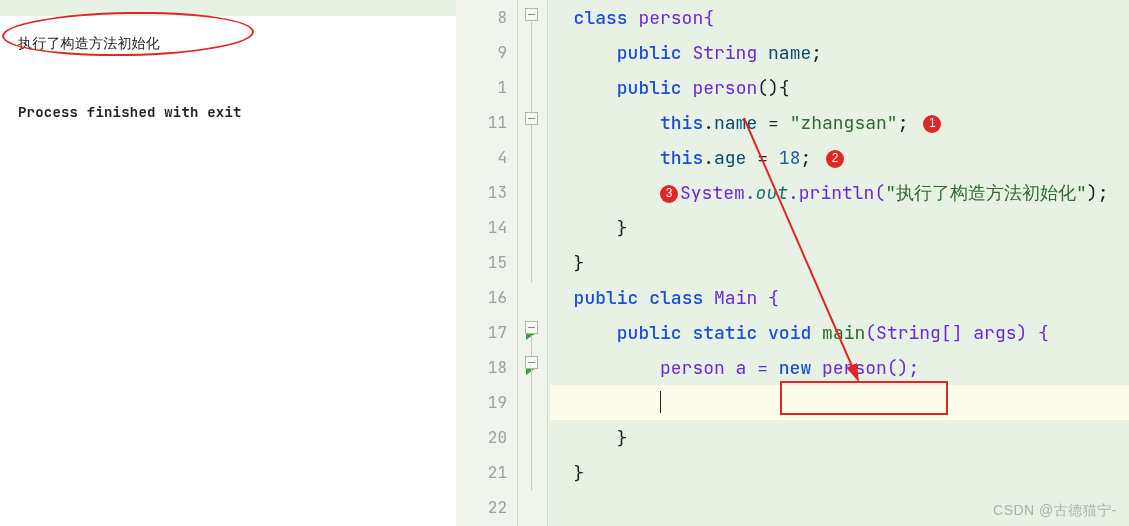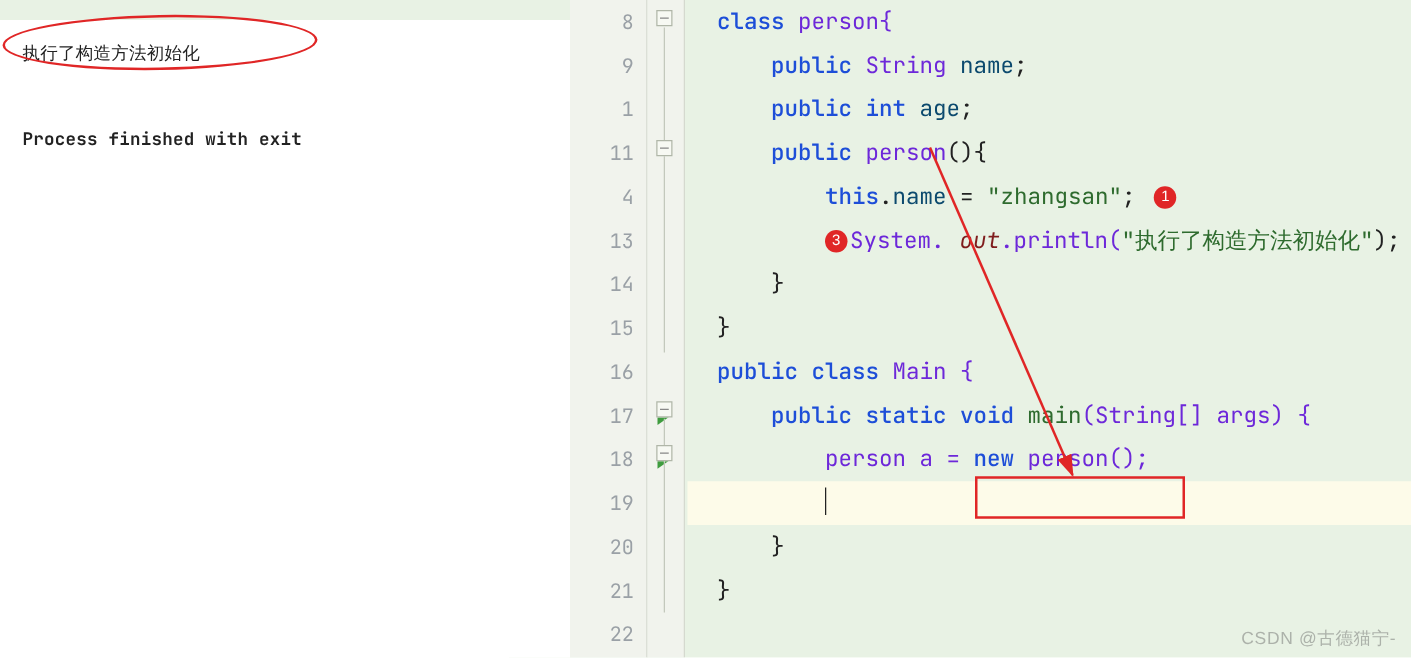--- a/index.html
+++ b/index.html
@@ -113,21 +113,21 @@
   }
   .code-line.current {
     background: #fdfbe9;
   }
   .kw { color: #1d4ed8; font-weight: 500; }
   .fn { color: #2e6b2e; }
   .fld { color: #0c4a6e; }
   .str { color: #2e6b2e; }
   .num { color: #1a5ea8; }
   .ident { color: #6d28d9; }
-  .sfld { color: #7f1d1d; font-style: italic; margin-left: 12px; }
+  .sfld { color: #0f766e; font-style: italic; }
 
   .badge {
     display: inline-flex;
     width: 18px; height: 18px;
     border-radius: 50%;
     background: #e02626;
     color: #fff;
     font-size: 12px;
     font-family: Arial, sans-serif;
     align-items: center;
@@ -203,23 +203,23 @@
       <span class="fold-line" style="top: 22px; height: 260px;"></span>
       <span class="fold-minus" style="top: 112px;"></span>
       <span class="fold-minus" style="top: 321px;"></span>
       <span class="fold-line" style="top: 335px; height: 155px;"></span>
       <span class="fold-minus" style="top: 356px;"></span>
     </div>
 
     <div class="code-area">
       <div class="code-line"><span>  </span><span class="kw">class</span><span class="ident"> person{</span></div>
       <div class="code-line"><span>      </span><span class="kw">public</span><span class="ident"> String </span><span class="fld">name</span><span>;</span></div>
-      <div class="code-line"><span>      </span><span class="kw">public</span><span> </span><span class="kw">int</span><span> </span><span class="fld">age</span><span>;</span></div>
       <div class="code-line"><span>      </span><span class="kw">public</span><span> </span><span class="ident">person</span><span>(){</span></div>
       <div class="code-line"><span>          </span><span class="kw">this</span><span>.</span><span class="fld">name</span><span> = </span><span class="str">"zhangsan"</span><span>;</span> <span class="badge">1</span></div>
+      <div class="code-line"><span>          </span><span class="kw">this</span><span>.</span><span class="fld">age</span><span> = </span><span class="num">18</span><span>;</span> <span class="badge">2</span></div>
       <div class="code-line"><span>          </span><span class="badge" style="margin-right:2px;margin-left:0">3</span><span class="ident">System.</span><span class="sfld">out</span><span class="ident">.println(</span><span class="str">"执行了构造方法初始化"</span><span>);</span></div>
       <div class="code-line"><span>      </span><span>}</span></div>
       <div class="code-line"><span>  </span><span>}</span></div>
       <div class="code-line"><span>  </span><span class="kw">public</span><span> </span><span class="kw">class</span><span class="ident"> Main {</span></div>
       <div class="code-line"><span>      </span><span class="kw">public</span><span> </span><span class="kw">static</span><span> </span><span class="kw">void</span><span> </span><span class="fn">main</span><span class="ident">(String[] args) {</span></div>
       <div class="code-line"><span>          </span><span class="ident">person a = </span><span class="kw">new</span><span class="ident"> person();</span></div>
       <div class="code-line current"><span>          </span><span class="caret"></span><span></span></div>
       <div class="code-line"><span>      </span><span>}</span></div>
       <div class="code-line"><span>  </span><span>}</span></div>
 

